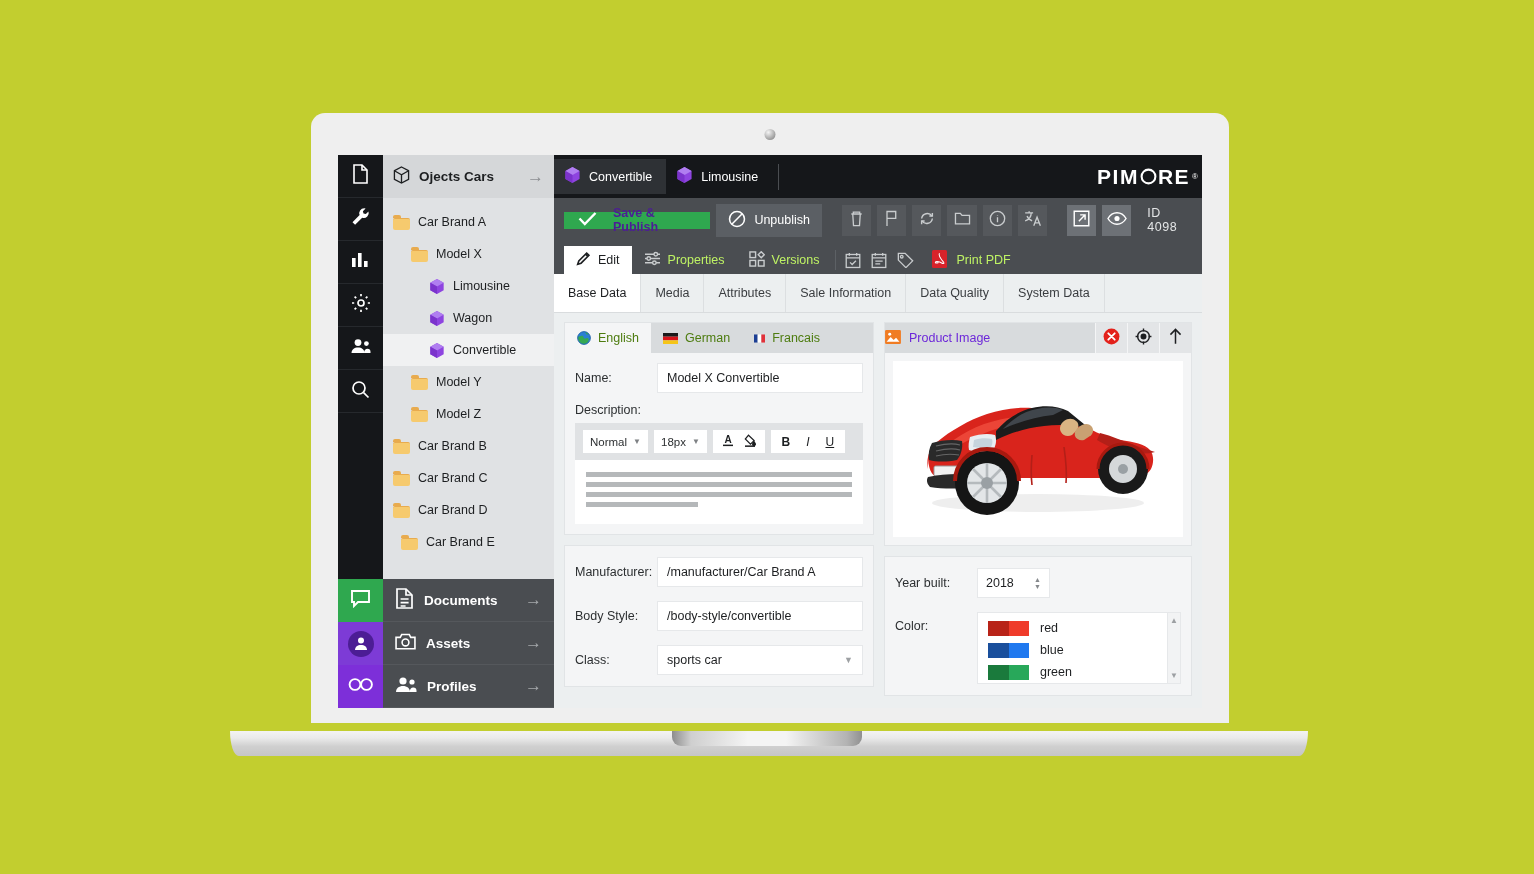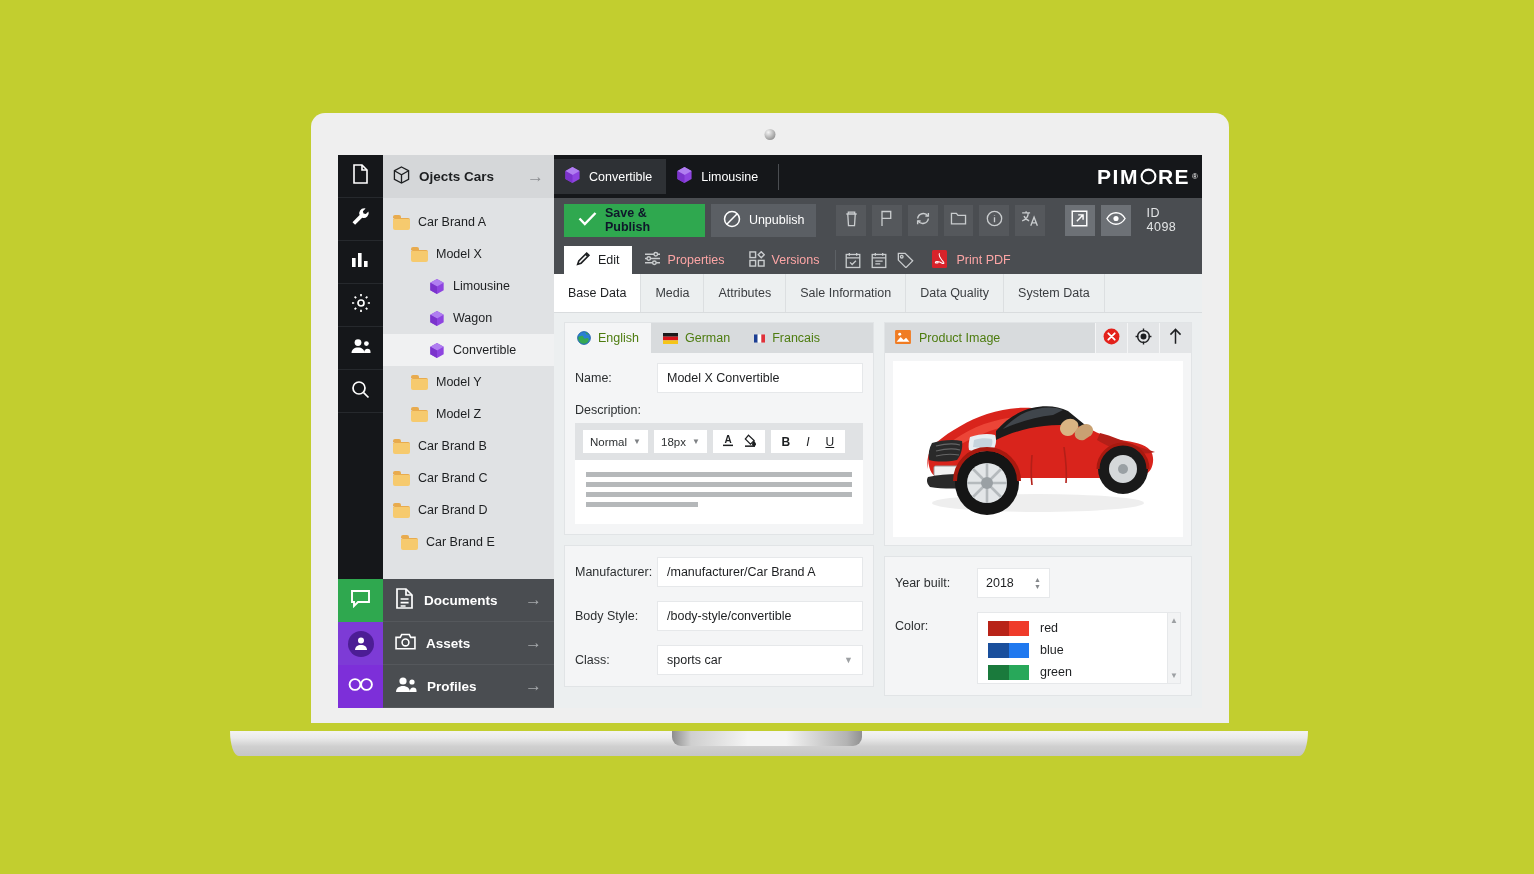--- a/index.html
+++ b/index.html
@@ -144,22 +144,22 @@
     display: flex; align-items: center;
   }
   #brand-sup { color: #fff; font-size: 8px; vertical-align: super; margin-left: 2px; }
 
   
   #action-bar {
     height: 44px; background: #4a4d51;
     display: flex; align-items: center; gap: 6px; padding: 0 10px;
   }
   #btn-save {
-    background: #2fa84f; color: #0f172a; font-weight: bold; font-size: 12.5px;
-    height: 33px; display: flex; align-items: center; gap: 8px; padding: 0 14px;
+    background: #2fa84f; color: #4c1d95; font-weight: bold; font-size: 12.5px;
+    height: 17px; display: flex; align-items: center; gap: 16px; padding: 0 14px;
   }
   #btn-unpublish {
     background: #5b5f64; color: #fff; font-size: 12.5px;
     height: 33px; display: flex; align-items: center; gap: 8px; padding: 0 12px;
   }
   .tb-ico-btn {
     width: 31px; height: 31px; background: #55585c;
     display: flex; align-items: center; justify-content: center;
     color: #c9ccce;
   }
@@ -167,21 +167,21 @@
   .tb-ico-btn.hl { background: #6d7176; color: #fff; }
   #id-label { color: #e3e5e6; font-size: 12.5px; margin-left: 10px; letter-spacing: .5px; }
 
   
   #subtab-bar {
     height: 32px; background: #4a4d51;
     display: flex; align-items: flex-end; padding-left: 10px;
   }
   .subtab {
     height: 28px; display: flex; align-items: center; gap: 7px;
-    padding: 0 12px; font-size: 12.5px; color: #fca5a5;
+    padding: 0 12px; font-size: 12.5px; color: #bef264;
   }
   .subtab.active { background: #fff; color: #1d1f21; }
   .subtab-sep { width: 1px; height: 20px; background: #5d6165; margin: 0 4px 4px; }
   .mini-ico-btn {
     width: 26px; height: 24px; display: flex; align-items: center; justify-content: center;
     color: #c9ccce;
   }
 
   
   #content-tabs {
@@ -244,22 +244,22 @@
     font-size: 12px; color: #1d1f21;
   }
   #rte-body { background: #fff; padding: 12px 11px; }
   .sk-line { height: 5px; background: #b5b8ba; margin-bottom: 5px; }
 
   
   #img-head {
     height: 30px; background: #d8dbdd; display: flex; align-items: center;
   }
   #img-head-title {
-    display: flex; align-items: center; gap: 8px; padding: 0 10px;
-    font-size: 12.5px; color: #4d7c0f; flex: 1;
+    display: flex; align-items: center; gap: 8px; padding: 0 0;
+    font-size: 12.5px; color: #6d28d9; flex: 1;
   }
   .img-head-btn {
     width: 32px; height: 30px; display: flex; align-items: center; justify-content: center;
     background: #e3e5e7; border-left: 1px solid #f4f5f6;
   }
   #img-stage {
     background: #fff; margin: 8px; height: 176px;
     display: flex; align-items: center; justify-content: center;
   }
 

